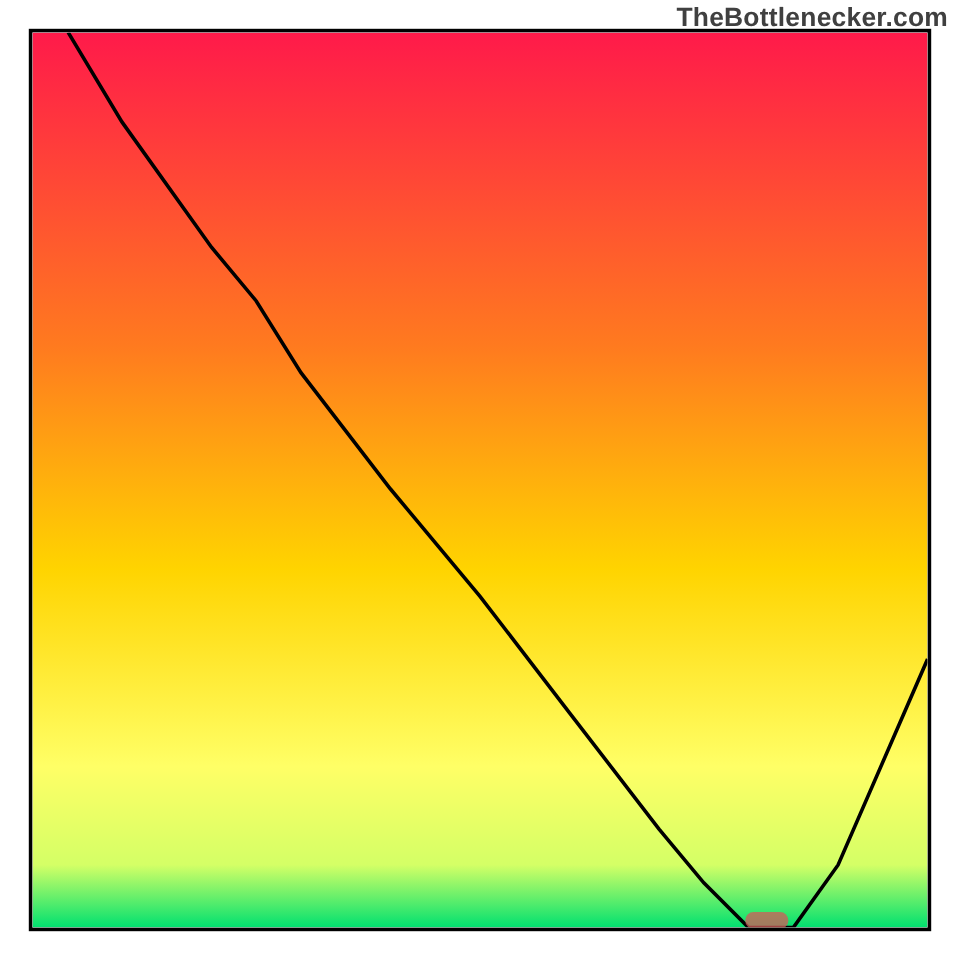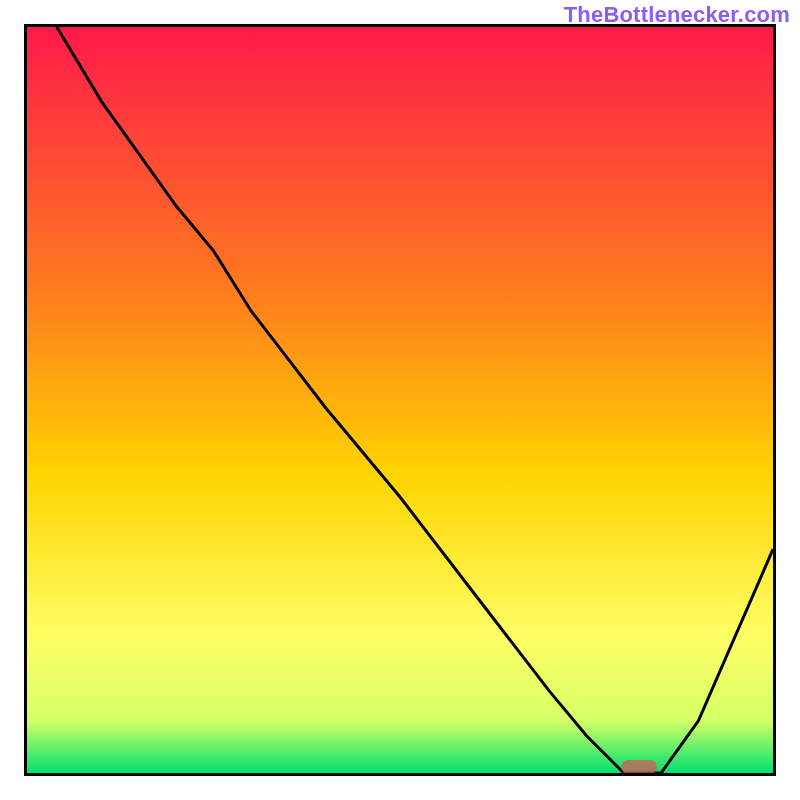--- a/index.html
+++ b/index.html
@@ -38,21 +38,21 @@
     top: 0;
     width: 100%;
     height: 100%;
   }
   .watermark {
     position: absolute;
     top: 2px;
     right: 10px;
     font-size: 22px;
     font-weight: 600;
-    color: #8b5cf6;
+    color: #404040;
     letter-spacing: 0.2px;
     user-select: none;
   }
   .hotspot {
     position: absolute;
     width: 36px;
     height: 14px;
     border-radius: 7px;
     background: #d35a5a;
     opacity: 0.75;

